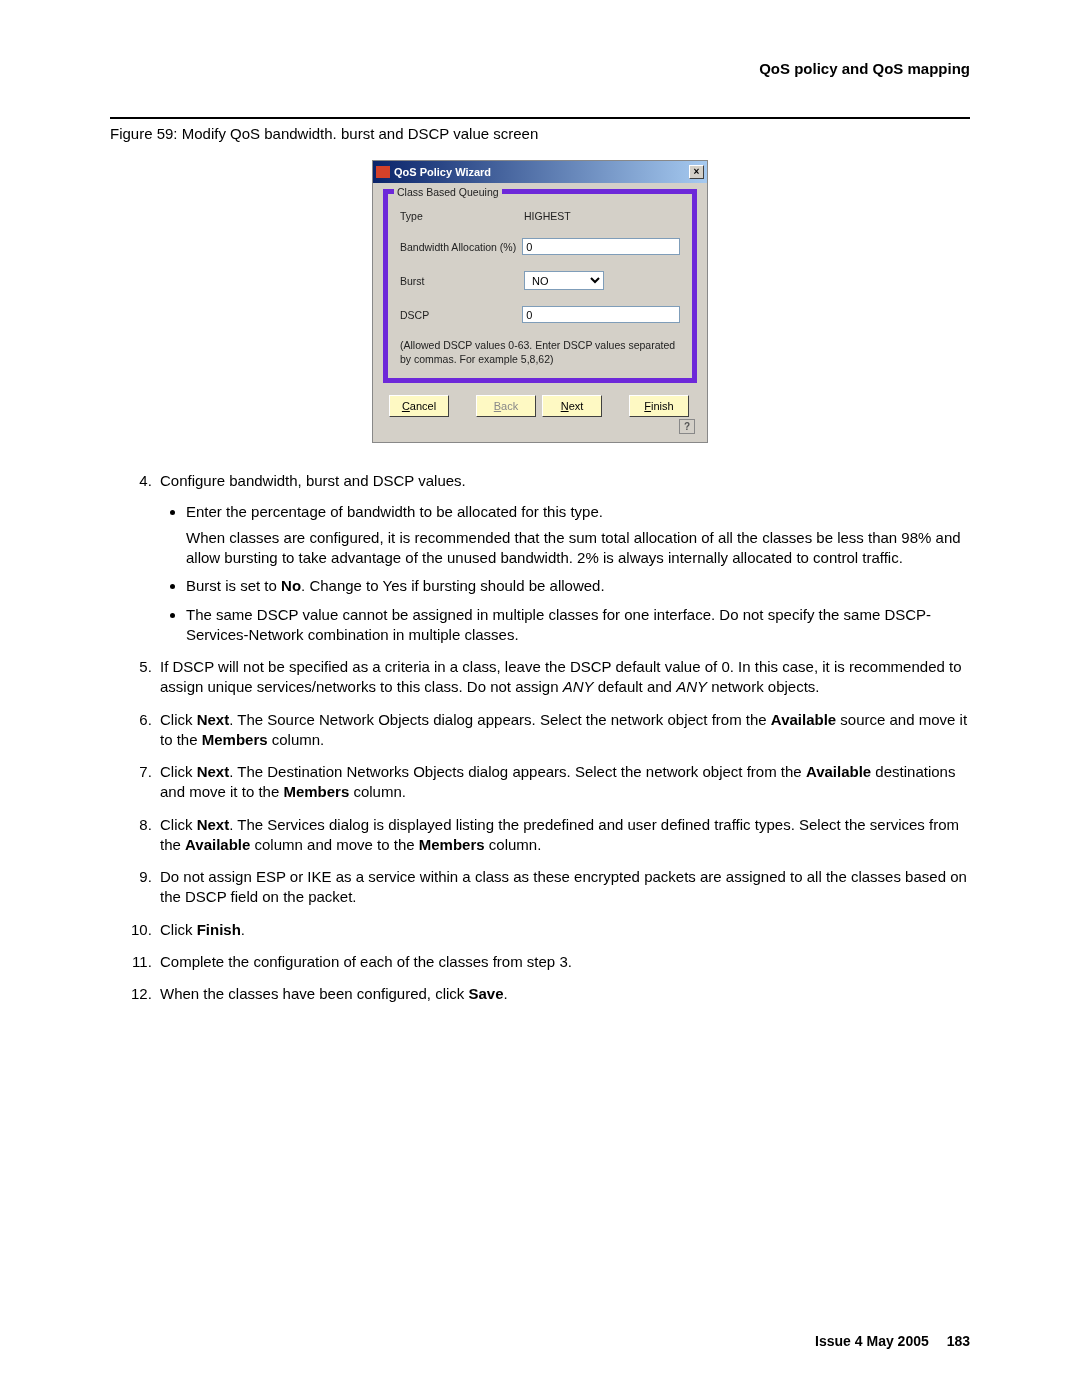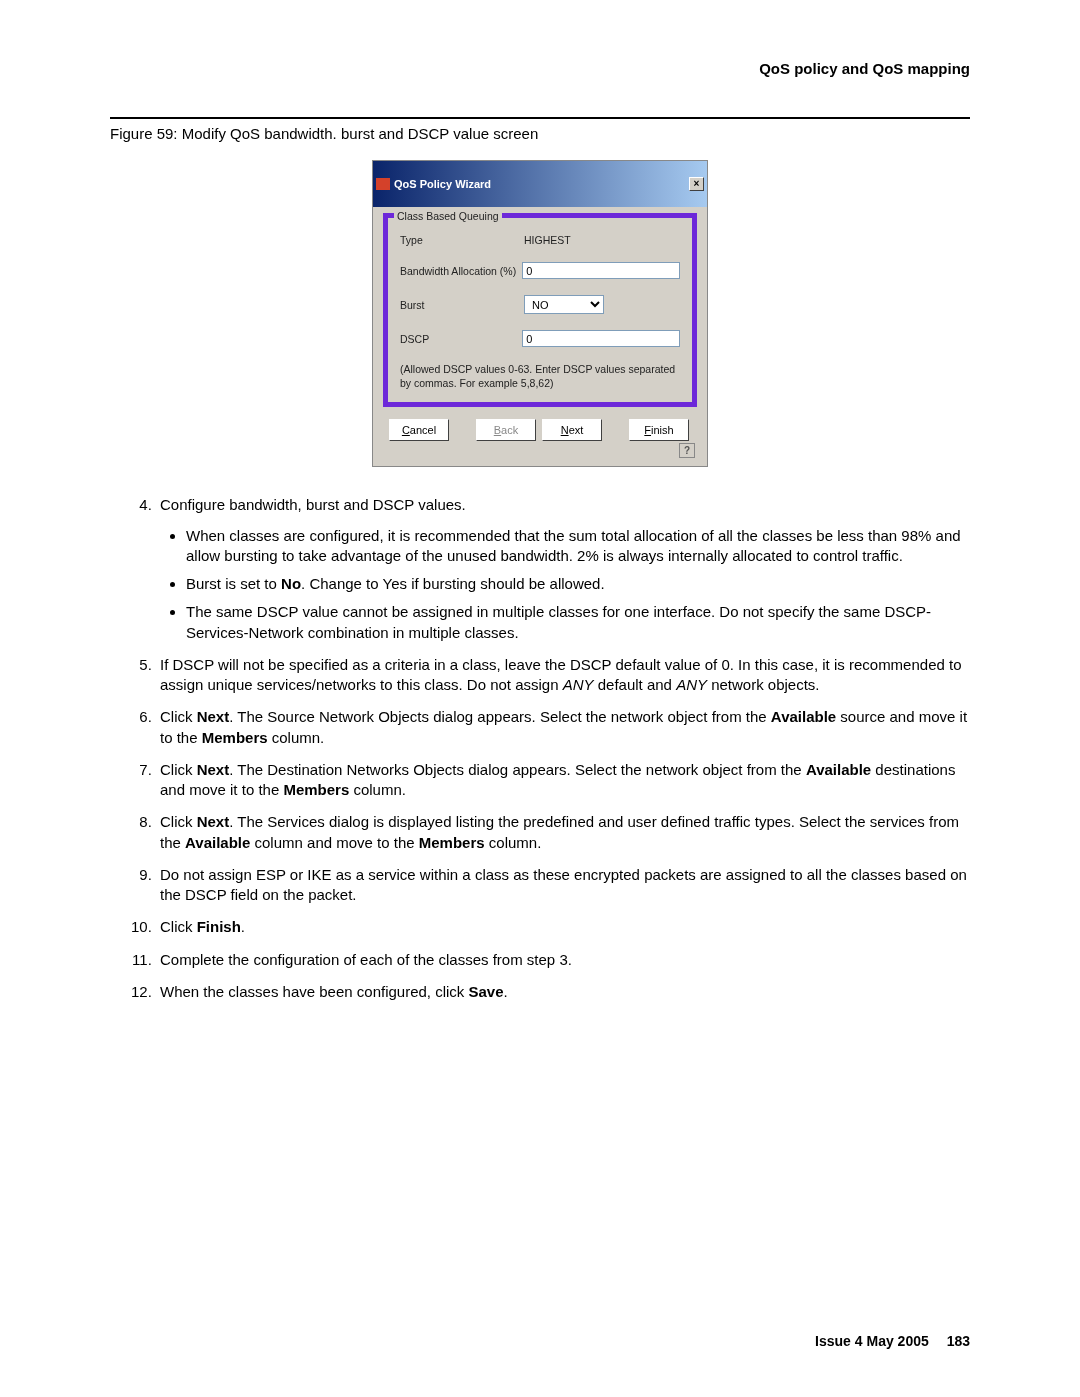--- a/index.html
+++ b/index.html
@@ -35,21 +35,21 @@
     border: 1px solid #888;
     background: #d4d0c8;
     text-align: left;
     font-family: Tahoma, Arial, sans-serif;
   }
   .wizard-title {
     background: linear-gradient(to right, #0a246a, #a6caf0);
     color: #fff;
     font-weight: bold;
     font-size: 11px;
-    padding: 16px 3px;
+    padding: 4px 3px;
     display: flex;
     align-items: center;
     justify-content: space-between;
   }
   .wizard-title-left { display: flex; align-items: center; gap: 4px; }
   .title-icon {
     width: 14px; height: 12px;
     background: #d4412a;
     display: inline-block;
   }
@@ -101,21 +101,21 @@
   }
   .hint { font-size: 10.5px; line-height: 1.3; }
   .wizard-buttons {
     display: flex;
     align-items: center;
     padding: 2px 2px 2px 6px;
   }
   .winbtn {
     width: 60px; height: 22px;
     font-size: 11px;
-    background: #ffffff;
+    background: #fef9c3;
     border: 1px solid #fff;
     border-right-color: #404040; border-bottom-color: #404040;
     margin-right: 6px;
   }
   .winbtn.disabled { color: #888; }
   .winbtn .ul { text-decoration: underline; }
   .spacer { flex: 1; }
   .helpicon {
     text-align: right;
     padding: 0 2px 2px 0;
@@ -213,20 +213,21 @@
       </div>
     </div>
   </div>
 
   <div class="body-text">
     <ol class="main" start="4">
       <li>
         <span>Configure bandwidth, burst and DSCP values.</span>
         <ul class="bullets">
           <li>
+            <span>Enter the percentage of bandwidth to be allocated for this type.</span>
             <p>When classes are configured, it is recommended that the sum total allocation of all the classes be less than 98% and allow bursting to take advantage of the unused bandwidth. 2% is always internally allocated to control traffic.</p>
           </li>
           <li>
             <span>Burst is set to </span><span class="b">No</span><span>. Change to Yes if bursting should be allowed.</span>
           </li>
           <li>
             <span>The same DSCP value cannot be assigned in multiple classes for one interface. Do not specify the same DSCP-Services-Network combination in multiple classes.</span>
           </li>
         </ul>
       </li>

